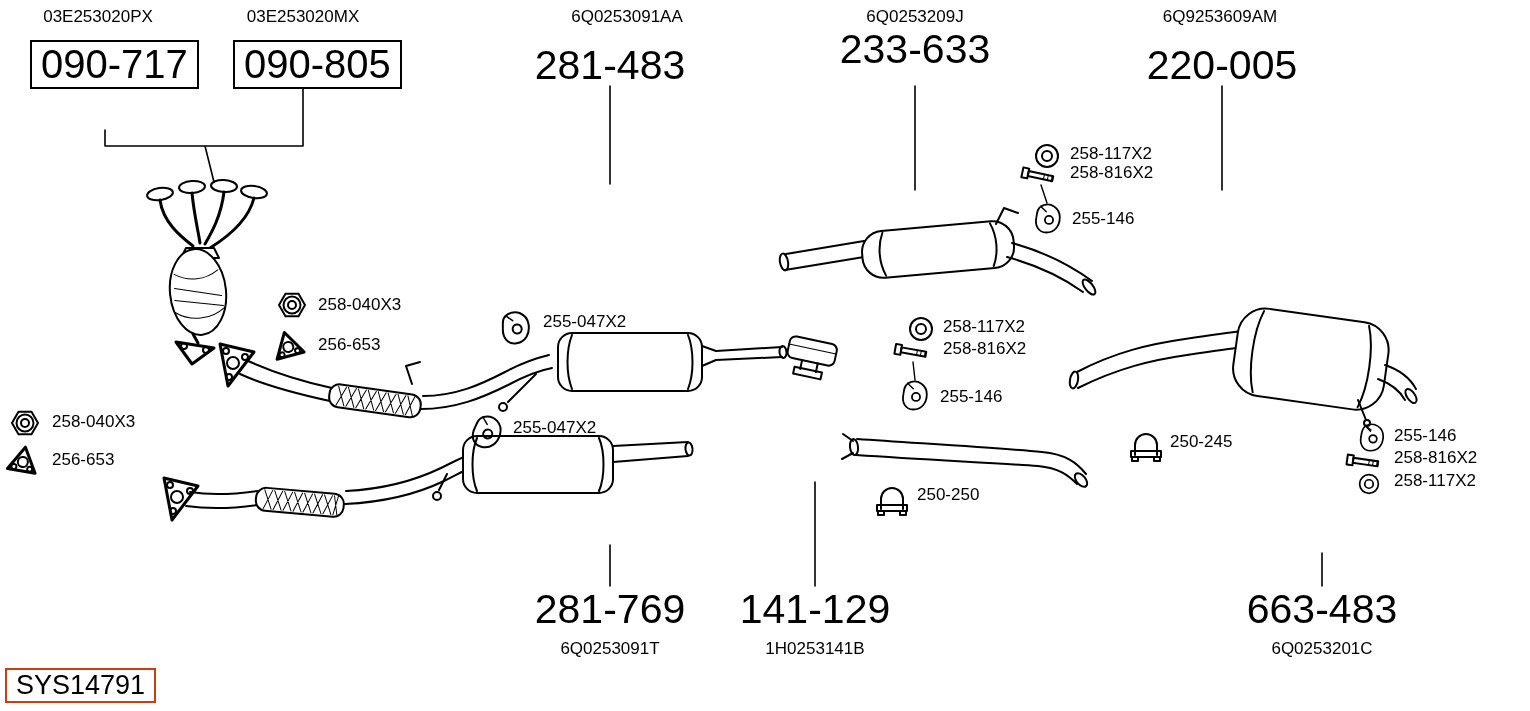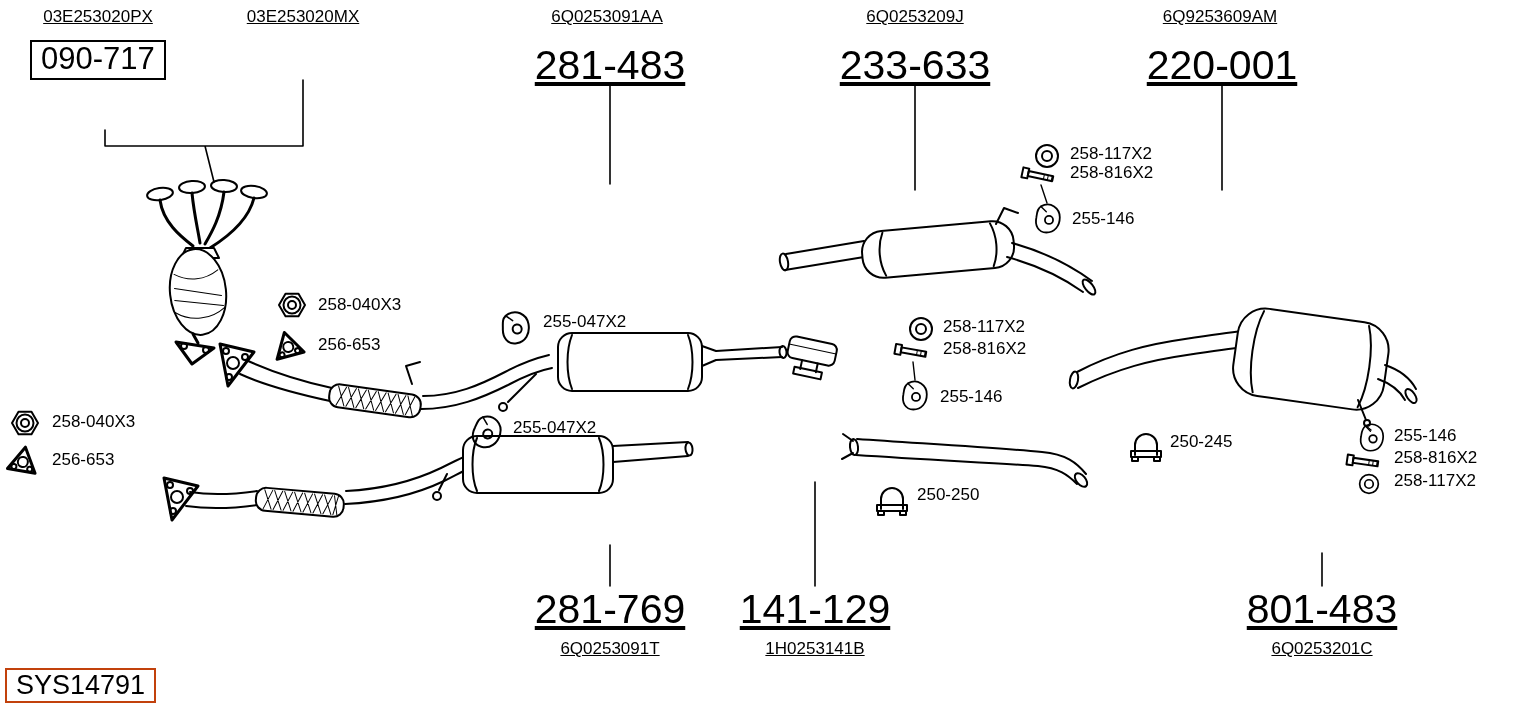--- a/index.html
+++ b/index.html
@@ -1,23 +1,23 @@
 <!DOCTYPE html>
 <html><head>
 <meta charset="utf-8">
 <style>
   html,body{margin:0;padding:0;background:#ffffff;}
   body{font-family:"Liberation Sans", sans-serif;color:#000;}
   .stage{position:relative;width:1530px;height:711px;background:#fff;overflow:hidden;}
   .stage svg.art{position:absolute;left:0;top:0;}
   .lbl{position:absolute;white-space:nowrap;line-height:1.05;}
-  .ctr{transform:translateX(-50%);text-decoration:underline;}
+  .ctr{transform:translateX(-50%);}
   .oem{font-size:17px;}
   .big{font-size:41px;}
-  .boxed{font-size:31px;border:2px solid #000;padding:1px 9px 2px 9px;background:#fff;}
+  .boxed{font-size:40px;border:2px solid #000;padding:1px 9px 2px 9px;background:#fff;}
   .callout{font-size:17px;}
   .sys{font-size:27px;border:2px solid #c2410c;padding:1px 9px 2px 9px;background:#fff;}
 </style>
 </head>
 <body>
 
 <div class="stage">
 
   <svg class="art" width="1530" height="711" viewBox="0 0 1530 711">
     <defs>
@@ -186,37 +186,38 @@
       <use href="#ic-hanger" transform="translate(1373,438) scale(0.85)"></use>
       <use href="#ic-bolt" transform="translate(1365,462) rotate(8)"></use>
       <use href="#ic-washer" transform="translate(1369,484) scale(0.85)"></use>
     </g>
   </svg>
 
   <div class="lbl oem ctr" style="left:98px;top:8px">03E253020PX</div>
   <div class="lbl boxed" style="left:30px;top:40px">090-717</div>
 
   <div class="lbl oem ctr" style="left:303px;top:8px">03E253020MX</div>
-
-  <div class="lbl oem ctr" style="left:607px;top:8px">6Q0253091AA</div>
+  <div class="lbl boxed" style="left:233px;top:40px">090-805</div>
+
+  <div class="lbl oem ctr" style="left:627px;top:8px">6Q0253091AA</div>
   <div class="lbl big ctr" style="left:610px;top:44px">281-483</div>
 
   <div class="lbl oem ctr" style="left:915px;top:8px">6Q0253209J</div>
-  <div class="lbl big ctr" style="left:915px;top:44px">233-633</div>
+  <div class="lbl big ctr" style="left:915px;top:28px">233-633</div>
 
   <div class="lbl oem ctr" style="left:1220px;top:8px">6Q9253609AM</div>
-  <div class="lbl big ctr" style="left:1222px;top:44px">220-001</div>
+  <div class="lbl big ctr" style="left:1222px;top:44px">220-005</div>
 
   <div class="lbl big ctr" style="left:610px;top:588px">281-769</div>
   <div class="lbl oem ctr" style="left:610px;top:640px">6Q0253091T</div>
 
   <div class="lbl big ctr" style="left:815px;top:588px">141-129</div>
   <div class="lbl oem ctr" style="left:815px;top:640px">1H0253141B</div>
 
-  <div class="lbl big ctr" style="left:1322px;top:588px">801-483</div>
+  <div class="lbl big ctr" style="left:1322px;top:588px">663-483</div>
   <div class="lbl oem ctr" style="left:1322px;top:640px">6Q0253201C</div>
 
   <div class="lbl sys" style="left:5px;top:668px">SYS14791</div>
 
   <div class="lbl callout" style="left:318px;top:296px">258-040X3</div>
   <div class="lbl callout" style="left:318px;top:336px">256-653</div>
   <div class="lbl callout" style="left:543px;top:313px">255-047X2</div>
   <div class="lbl callout" style="left:52px;top:413px">258-040X3</div>
   <div class="lbl callout" style="left:52px;top:451px">256-653</div>
   <div class="lbl callout" style="left:513px;top:419px">255-047X2</div>

